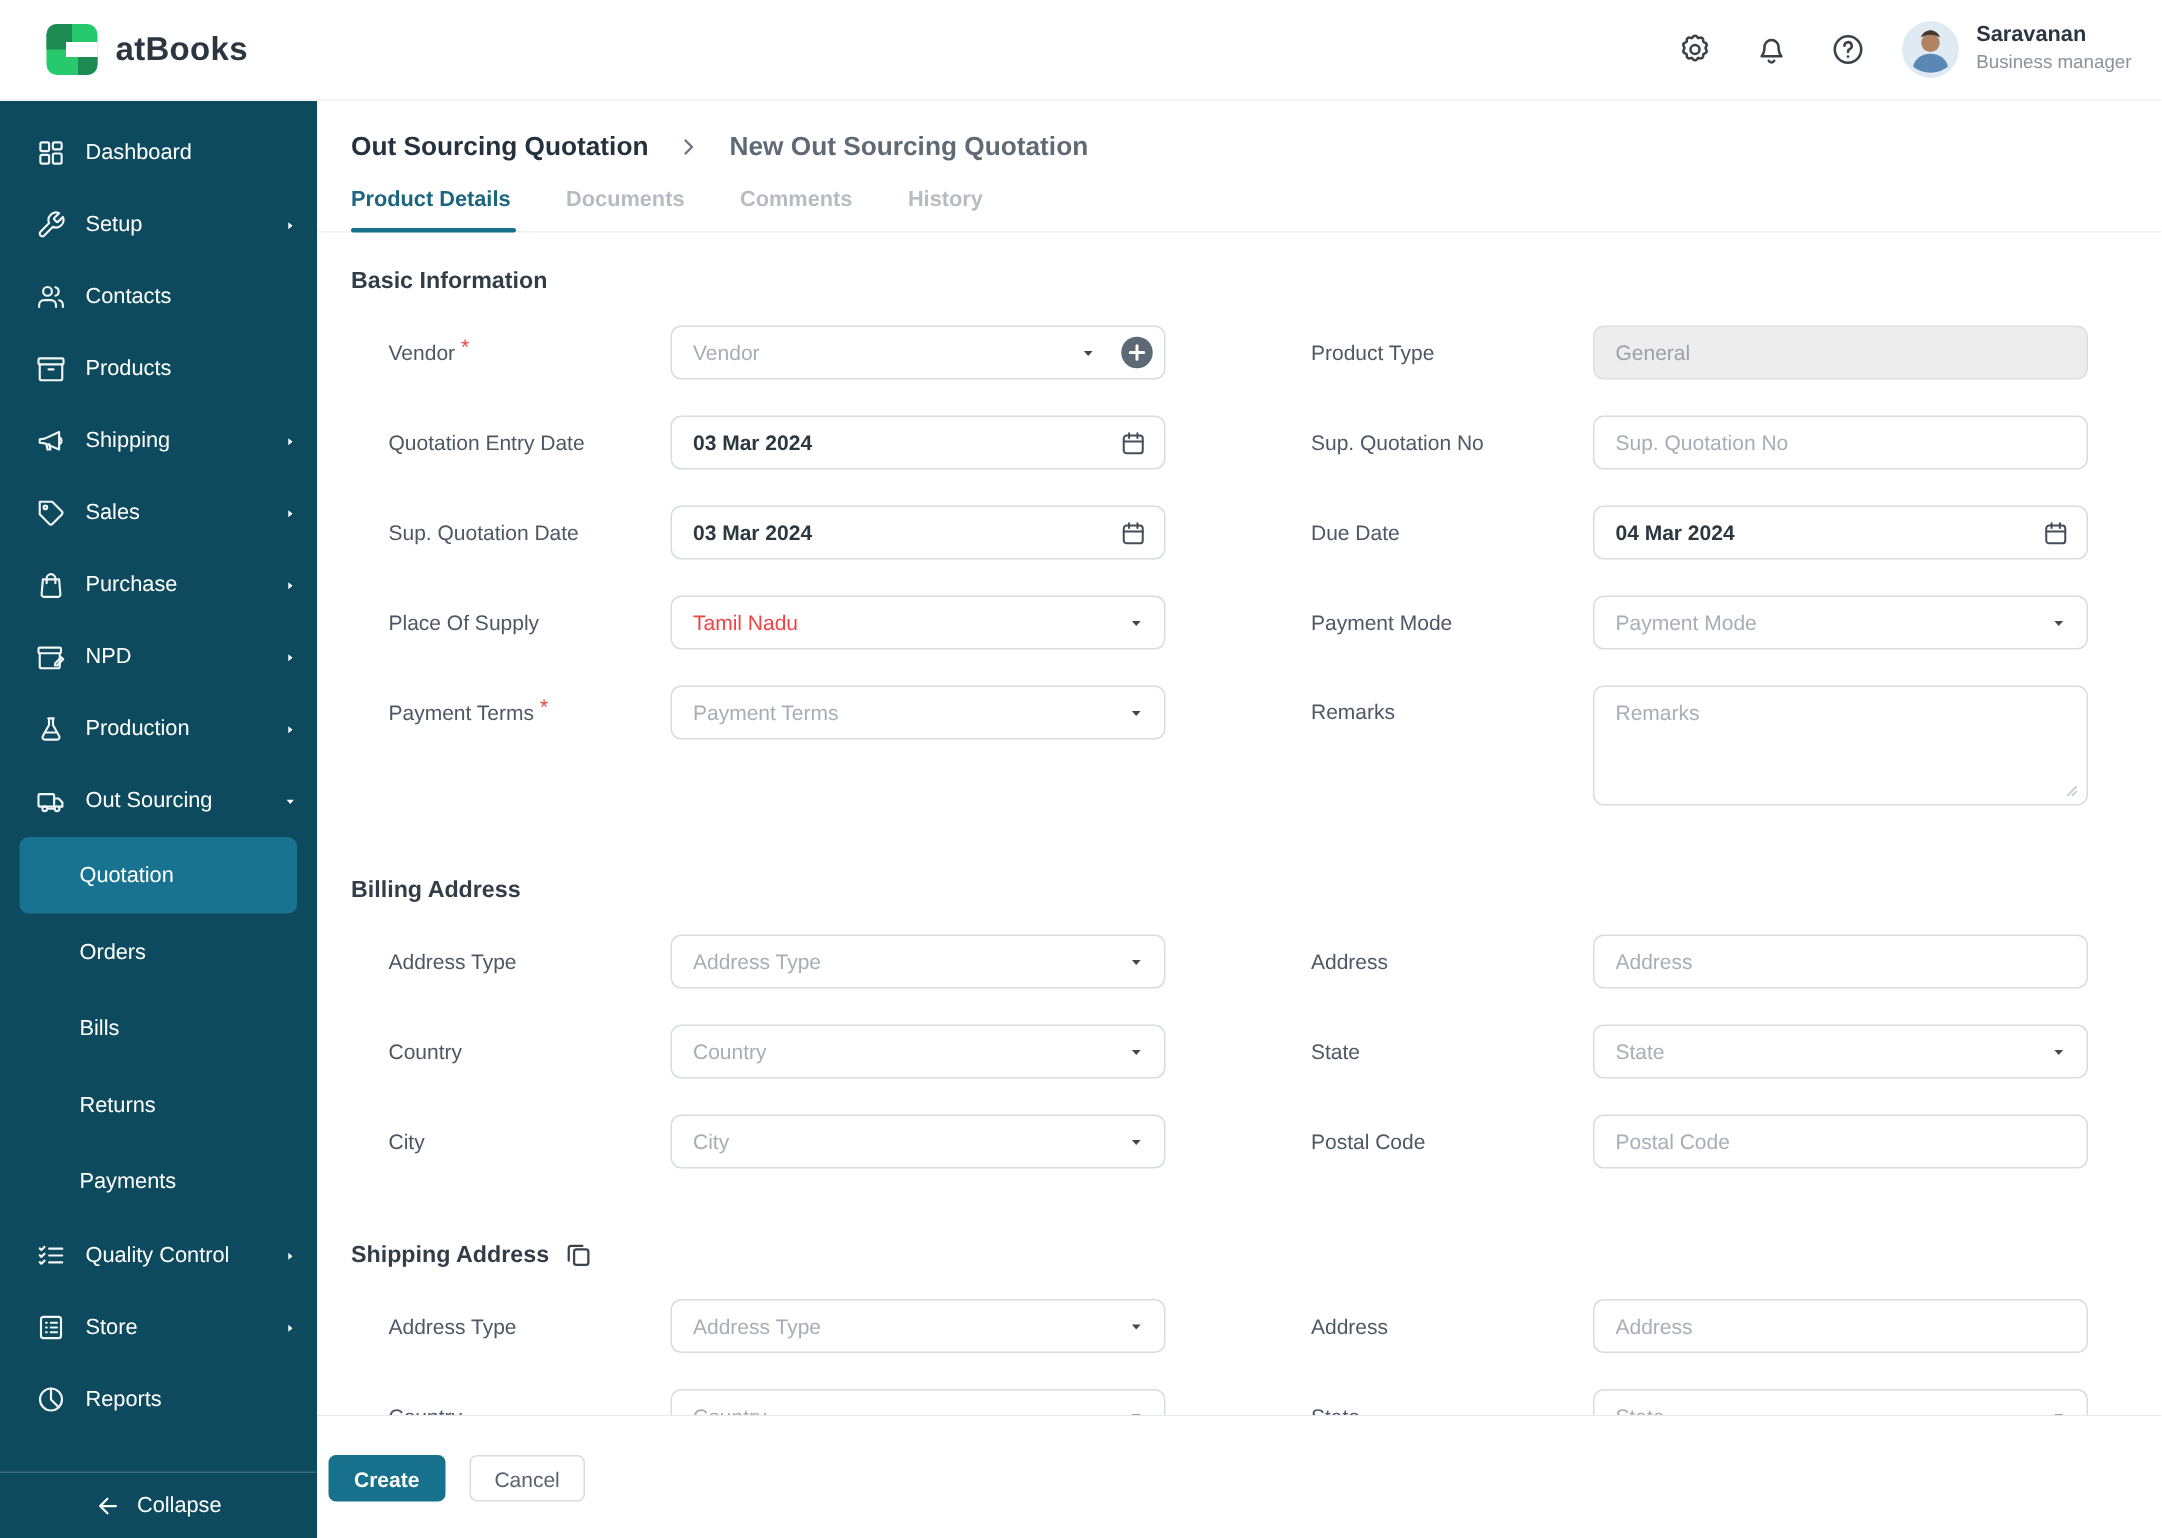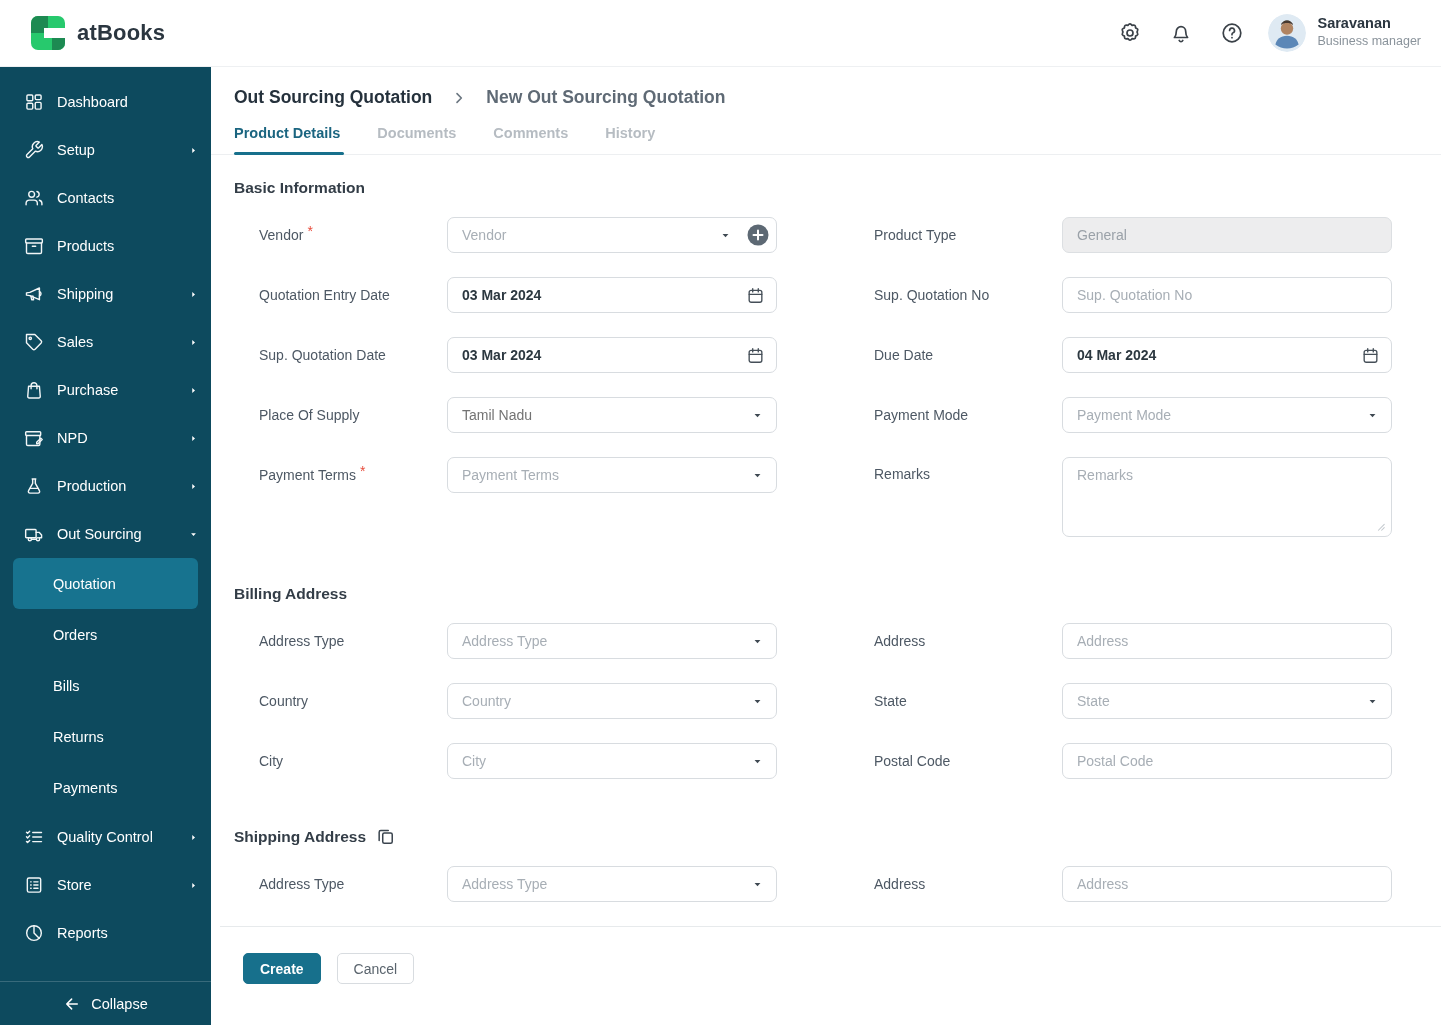--- a/index.html
+++ b/index.html
@@ -62,35 +62,35 @@
   .form-grid{display:grid;grid-template-columns:543px 543px;column-gap:72px}
   .form-row{display:flex;align-items:center;margin-bottom:24px}
   .form-row.ta-row{align-items:flex-start}
   .f-label{flex:0 0 213px;padding-left:25px;font-size:14px;color:#4d5864}
   .ta-row .f-label{margin-top:9px}
   .req{color:var(--required,#e74c3c);margin-left:4px;font-size:14px;position:relative;top:-4px}
 
   .ctrl{position:relative;flex:1;height:36px;border:1px solid #d8dce0;border-radius:7px;
     display:flex;align-items:center;padding:0 14px;font-size:14px;background:#fff;cursor:pointer}
   .ctrl .ph{color:#a7aeb5}
-  .ctrl.select .val{color:#737373;font-weight:500}
+  .ctrl.select .val{color:#ef4444;font-weight:500}
   .ctrl.date .val{color:#2c3840;font-weight:600}
   .ctrl.disabled{background:#ededee;border-color:#dcdfe2;cursor:default}
   .ctrl.disabled .ph{color:#9aa1a8}
   input.ctrl{cursor:text;color:#323e48;outline:none;font-family:inherit;width:100%}
   input.ctrl::placeholder{color:#a7aeb5}
   .chev{position:absolute;right:13px;width:11px;height:11px;color:#3f4952}
   .has-add .chev{right:45px}
   .cal{position:absolute;right:11px;width:19px;height:19px;color:#454f58}
   .add-btn{position:absolute;right:6px;width:24px;height:24px;cursor:pointer}
   .ctrl.ta{height:80px;align-items:flex-start;padding-top:9px;cursor:text}
   .resize-ic{position:absolute;right:5px;bottom:4px;width:14px;height:14px;color:#c3c9ce}
 
   
-  .footer{position:fixed;left:220px;right:0;bottom:0;height:99px;background:#fff;z-index:30;
+  .footer{position:fixed;left:196px;right:0;bottom:0;height:82px;background:#fff;z-index:30;
     border-top:1px solid #e7eaec;display:flex;align-items:flex-start;padding:26px 0 0 23px}
   .btn{font-size:14px;border-radius:5px;padding:0 16px;height:31px;cursor:pointer;font-family:inherit}
   .btn-primary{background:var(--accent,#17708c);color:#fff;border:1px solid var(--accent,#17708c);font-weight:600}
   .btn-secondary{background:#fff;color:#5a646d;border:1px solid #d8dce0;margin-left:16px}
 </style>
 </head>
 <body>
 
 <header class="header">
   <div class="brand">

